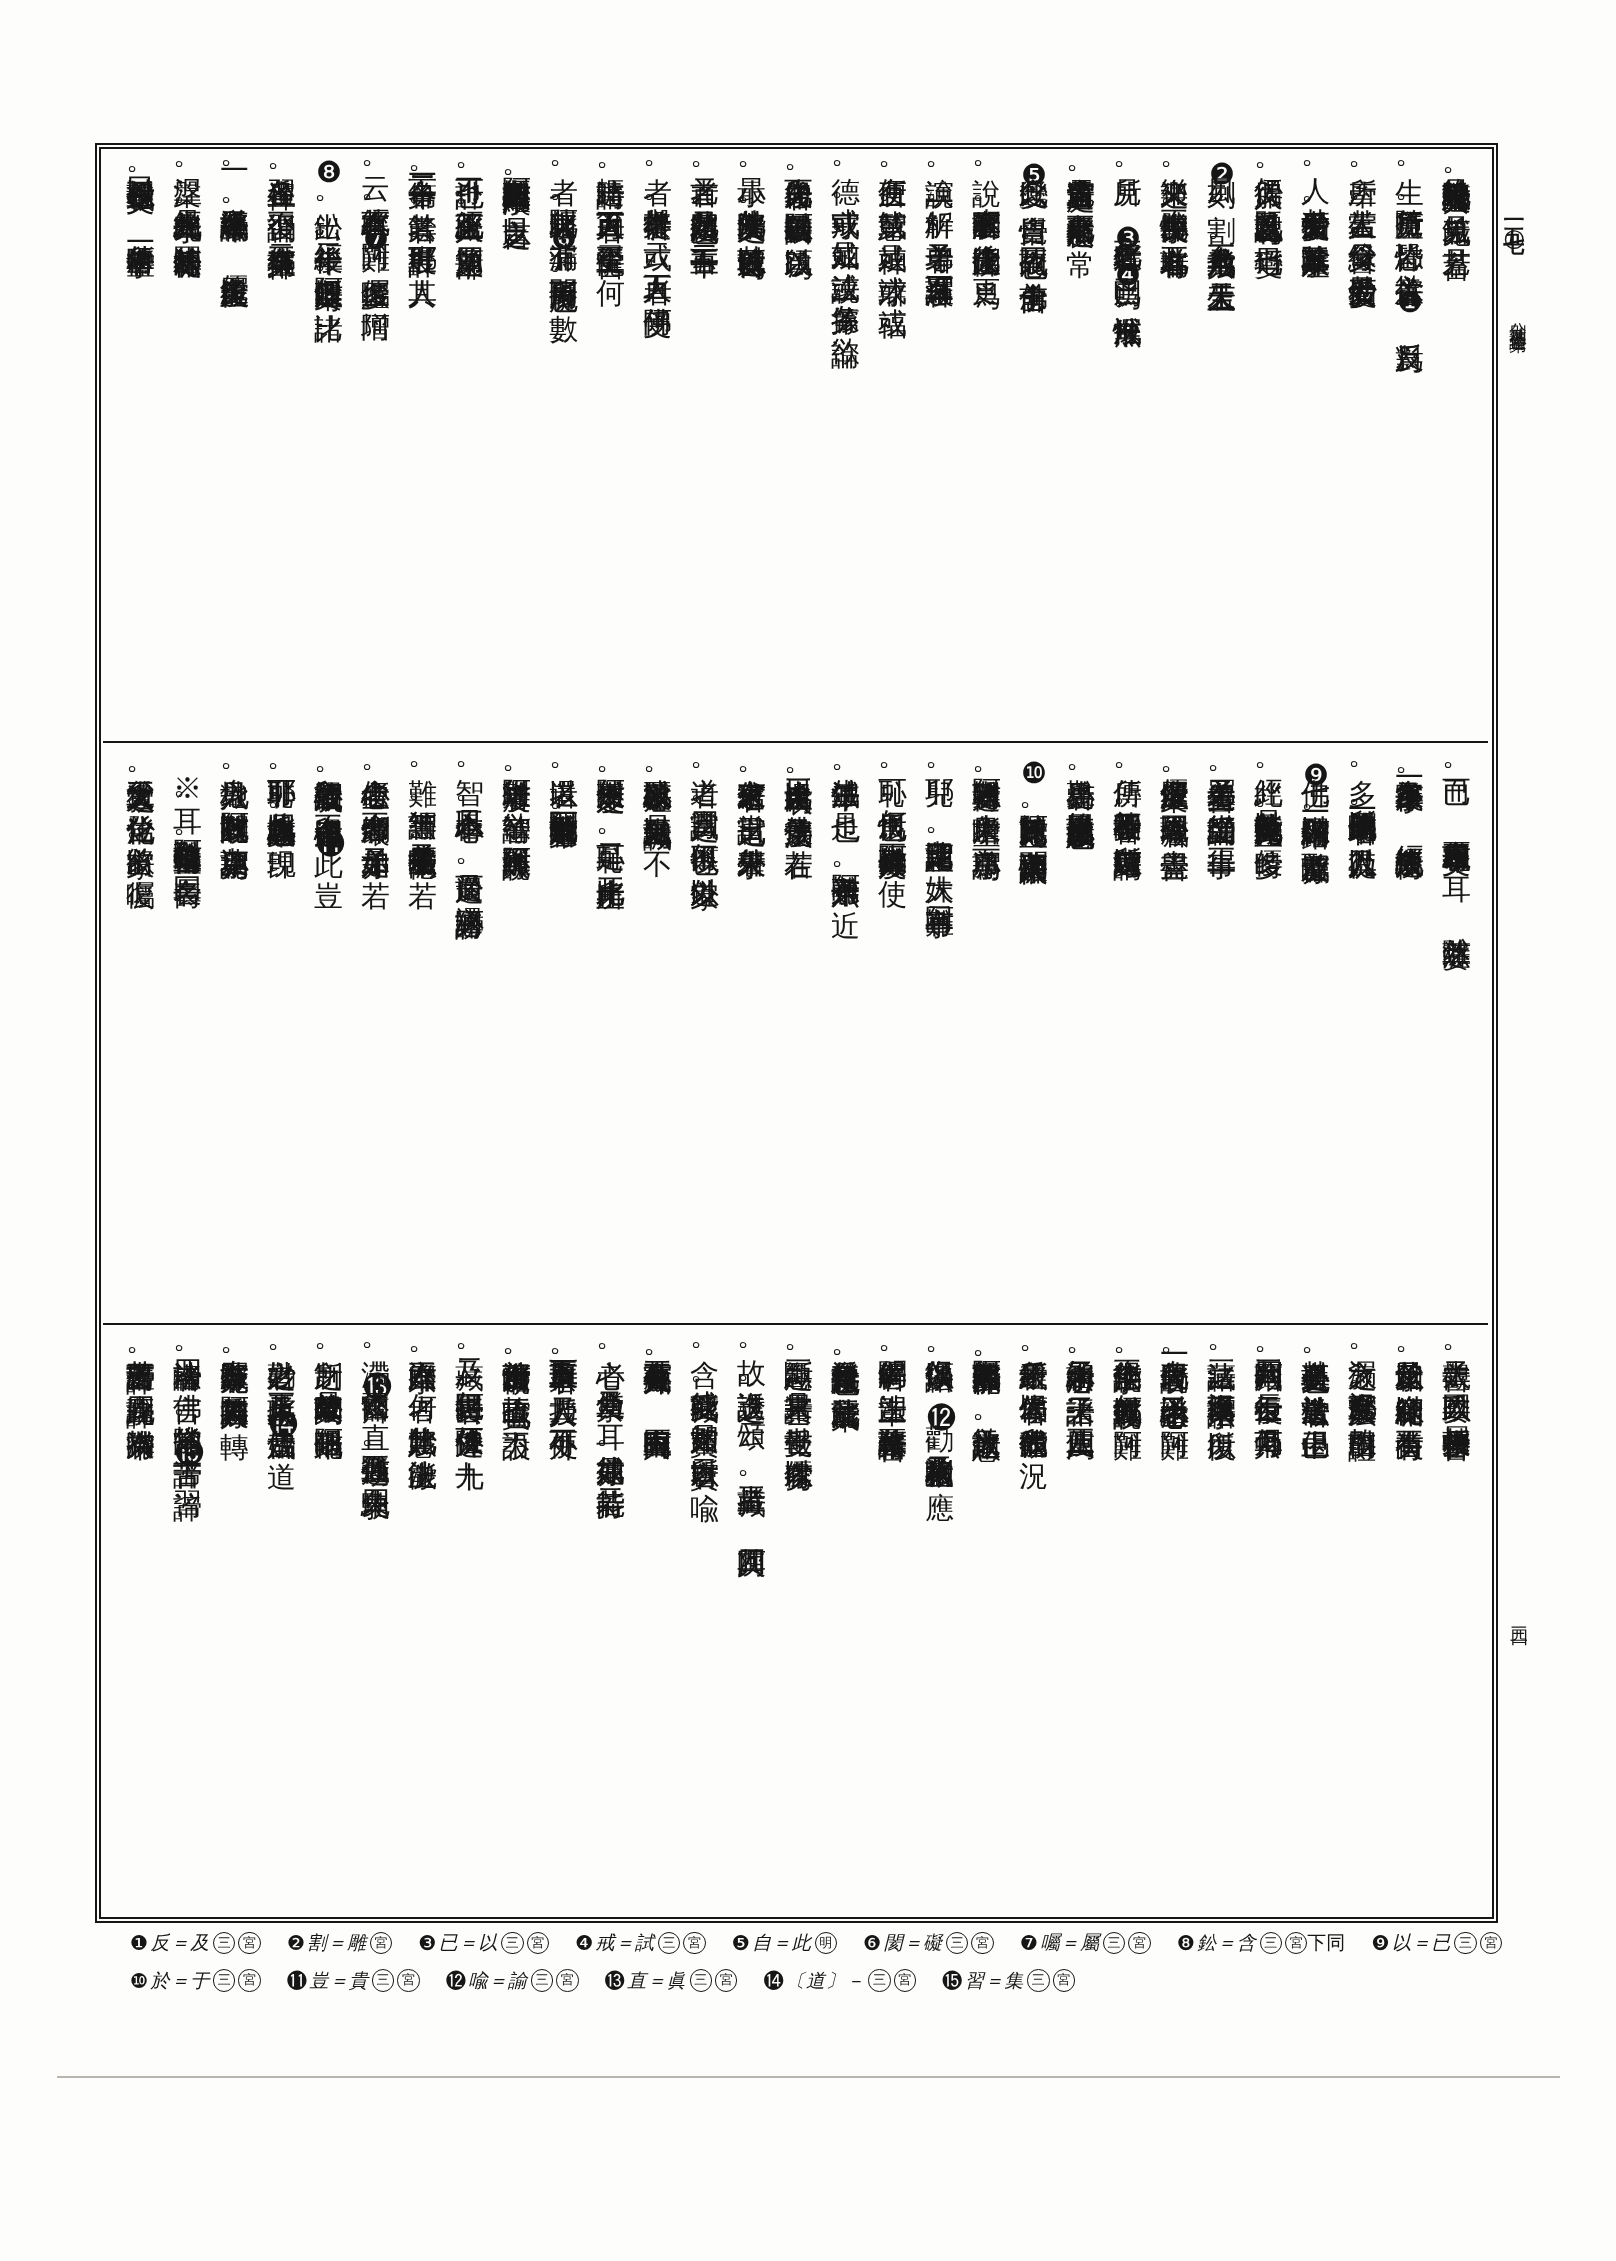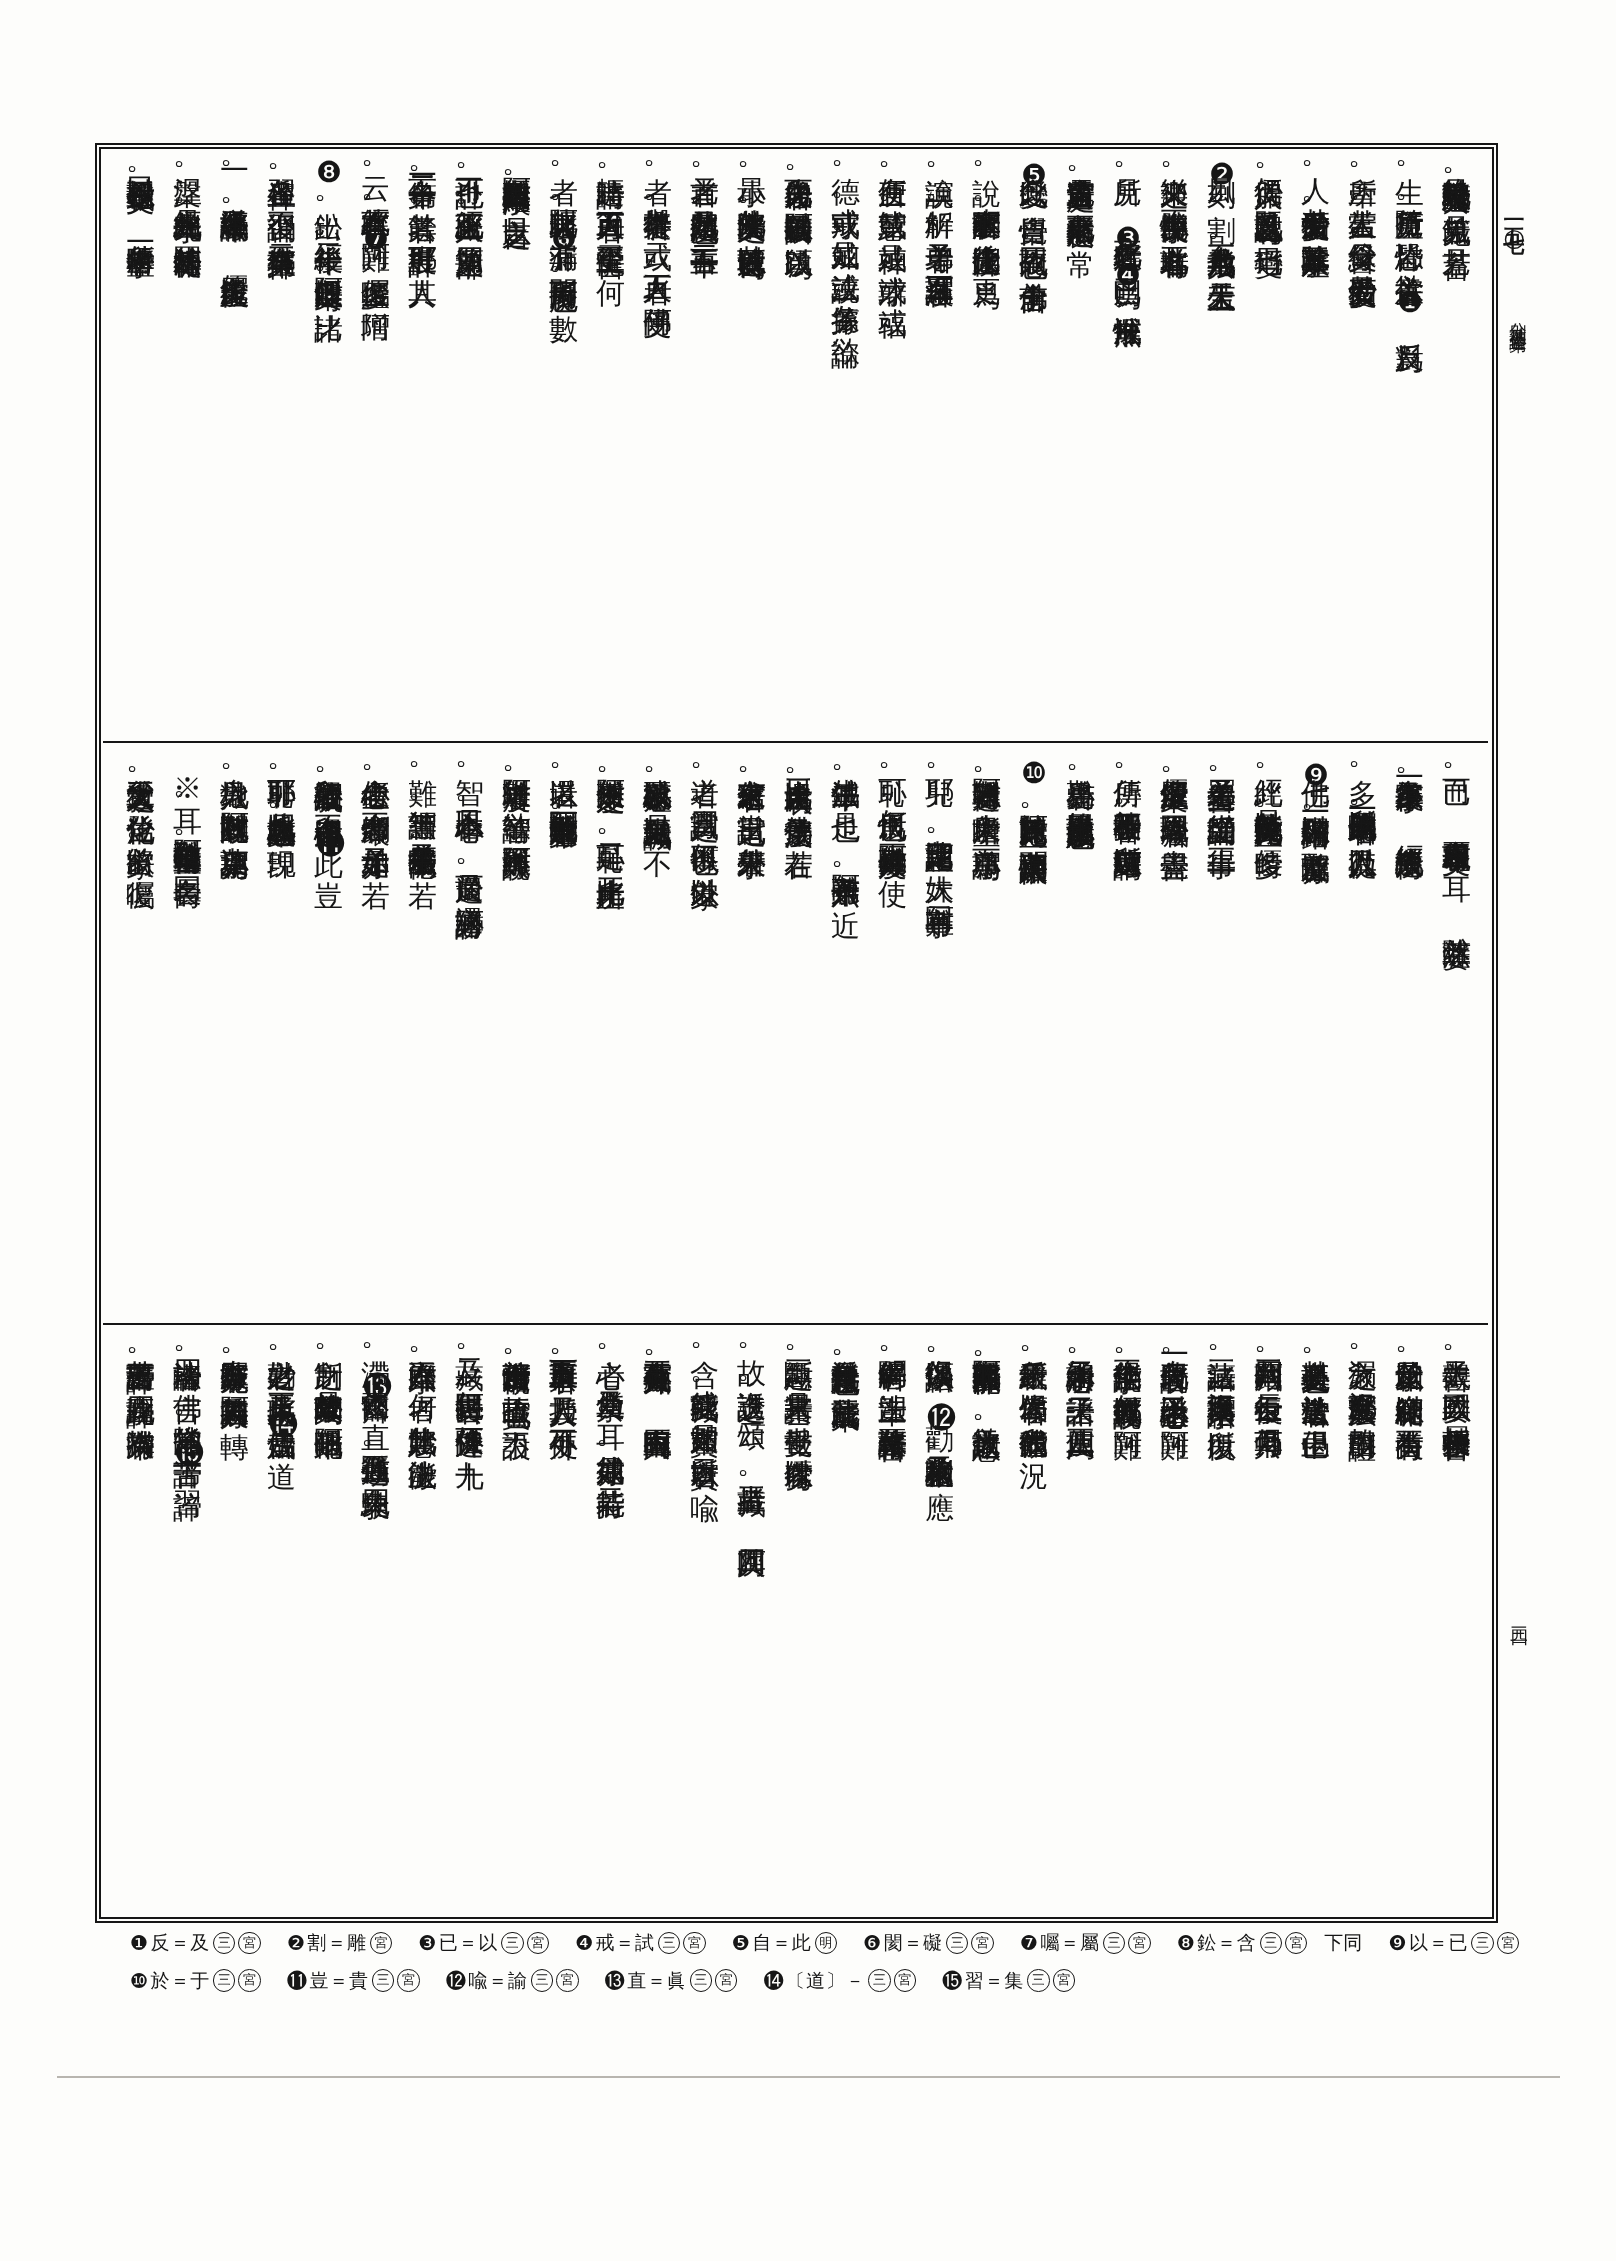--- a/index.html
+++ b/index.html
@@ -36,27 +36,27 @@
   .folio {
     position:absolute; left:1507px; top:1613px;
     writing-mode:vertical-rl; text-orientation:upright;
     font-size:18px; letter-spacing:2.3px;
   }
   .footnotes { position:absolute; left:130px; top:1930px; width:1372px; }
   .fn-line { white-space:nowrap; height:33px; margin-bottom:4.5px; font-size:19px; }
   .fn-line-2 { margin-left:0px; }
   .fn-item { display:inline-flex; align-items:center; margin-right:26px; }
   .fn-marker { font-size:20.4px; margin-right:2.3px; font-family:"DejaVu Sans",sans-serif; }
-  .fn-body { letter-spacing:0.8px; }
+  .fn-body { letter-spacing:0.8px;font-style:italic; }
   .fn-sig {
     display:inline-block; width:20.4px; height:20.4px; margin-left:3px;
     border:1.5px solid #161616; border-radius:50%;
     font-size:13px; line-height:20.4px; text-align:center; box-sizing:content-box;
   }
-  .fn-tail { margin-left:17px; }
+  .fn-tail { margin-left:0; }
   .bottom-rule { position:absolute; left:57px; top:2076px; width:1503px; height:1.5px; background:#b8b5af; }
 </style>
 </head>
 <body>
 
 <div class="page">
 
   <div class="frame">
     <section class="register reg-a">
         <div class="tcol">終時見地獄瑞驚恐失糞。若見餓鬼。若見畜</div>

